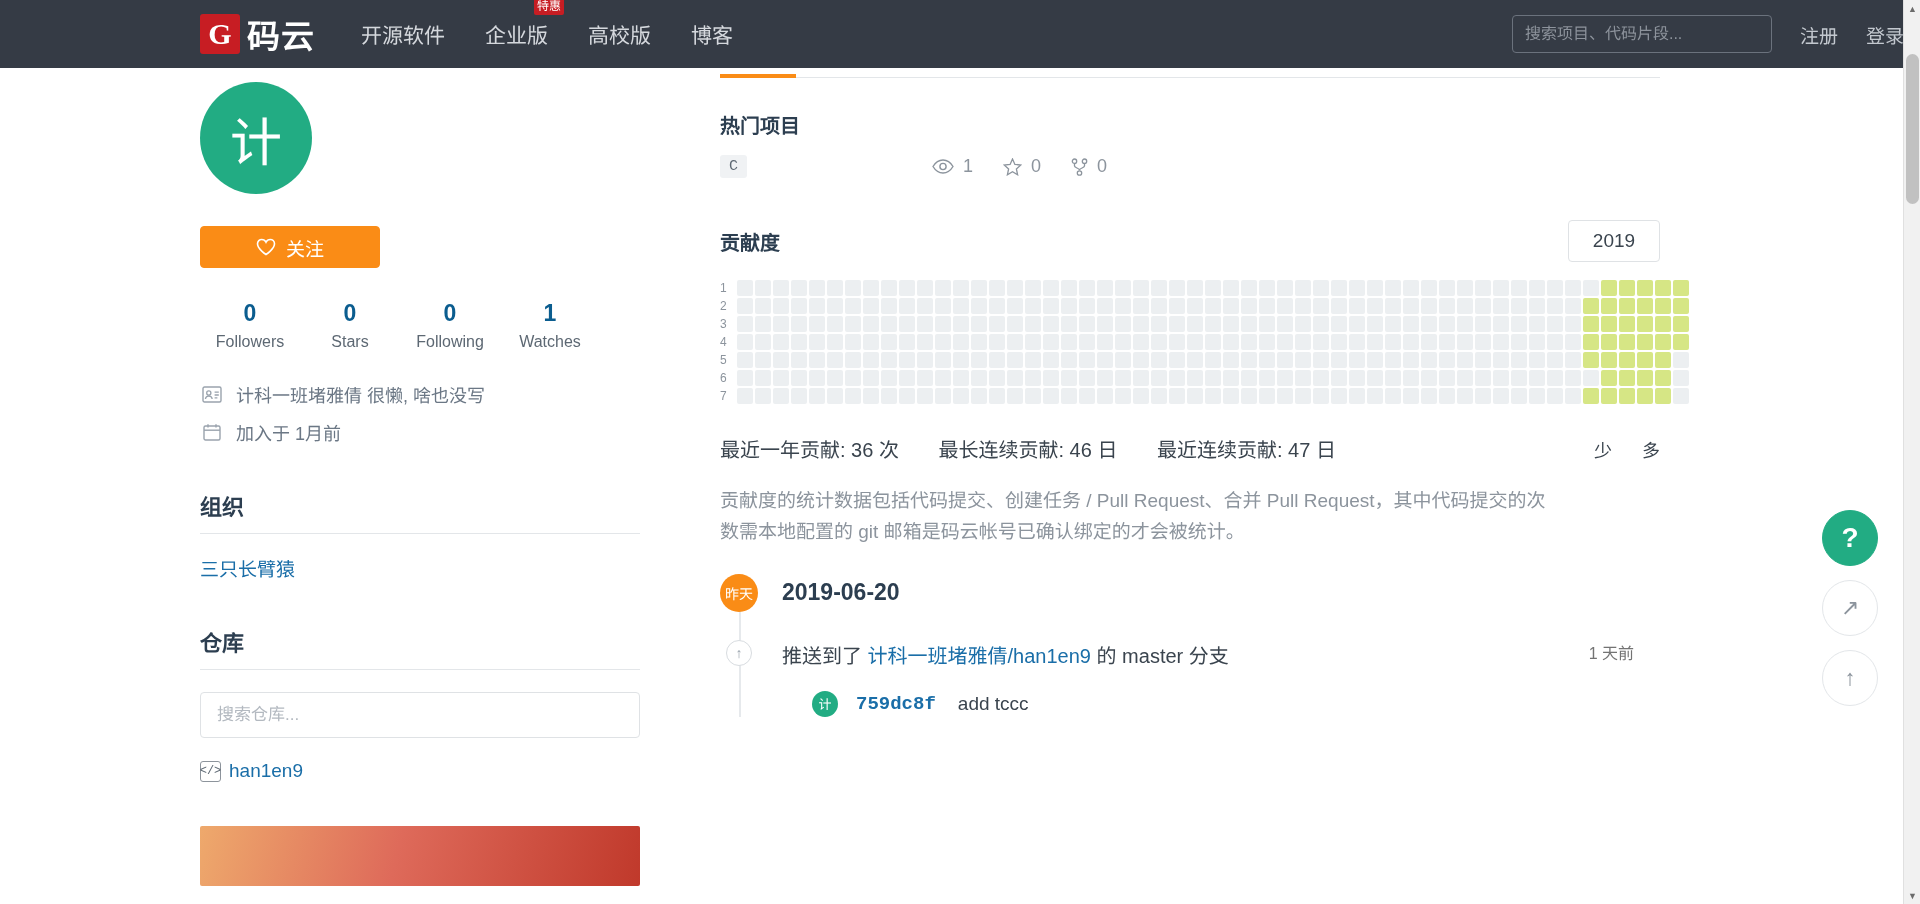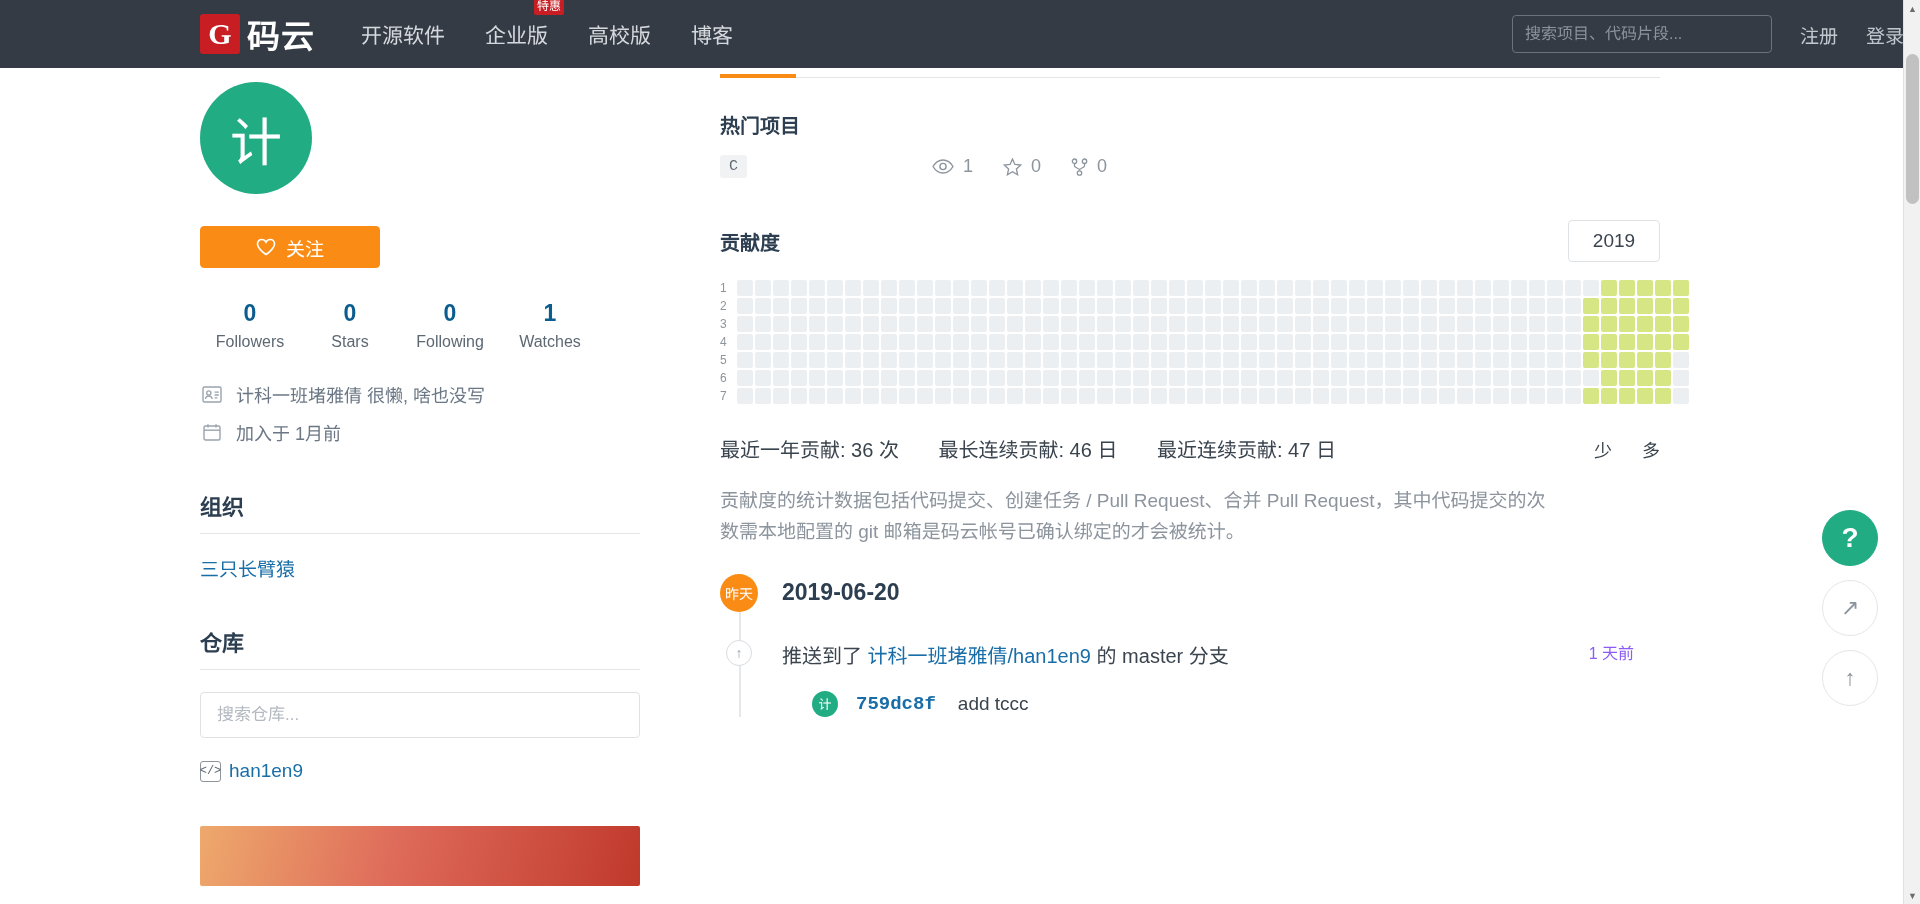--- a/index.html
+++ b/index.html
@@ -152,21 +152,21 @@
   .tl-date{ font-size:23px;font-weight:bold;color:#2c3e50;margin-left:24px; }
   .tl-event{ display:flex;align-items:flex-start;margin-top:28px;position:relative;z-index:2; }
   .tl-dot{
     width:26px;height:26px;border-radius:50%;background:#fff;border:1px solid #d8dce0;
     display:flex;align-items:center;justify-content:center;color:#9aa3ad;font-size:14px;
     flex:0 0 26px;margin-left:6px;
   }
   .tl-body{ margin-left:30px;flex:1; }
   .tl-text{ font-size:20px;color:#3a444e; }
   .tl-text a{ color:#1a6ea8;text-decoration:none;cursor:pointer; }
-  .tl-time{ float:right;font-size:16px;color:#8b5cf6;margin-right:26px; }
+  .tl-time{ float:right;font-size:16px;color:#737373;margin-right:26px; }
   .commit-row{ display:flex;align-items:center;margin-top:22px;margin-left:30px; }
   .commit-avatar{
     width:26px;height:26px;border-radius:50%;background:#22ac83;color:#fff;font-size:13px;
     display:flex;align-items:center;justify-content:center;flex:0 0 26px;
   }
   .commit-sha{ color:#1a6ea8;font-size:19px;font-weight:bold;margin-left:18px;
     font-family:"Liberation Mono",monospace;cursor:pointer; }
   .commit-msg{ color:#3a444e;font-size:19px;margin-left:22px; }
 
   

